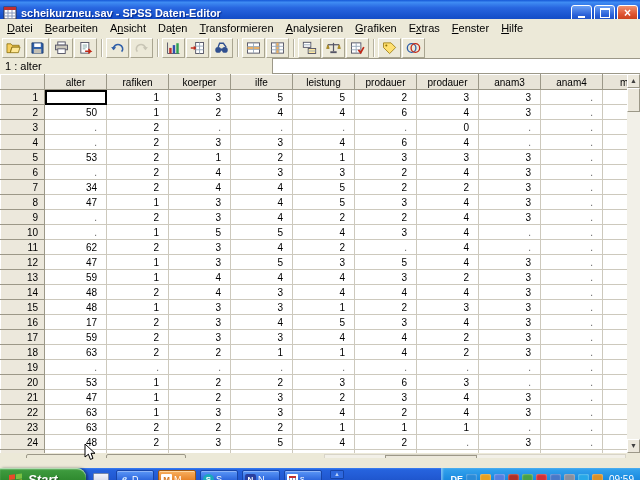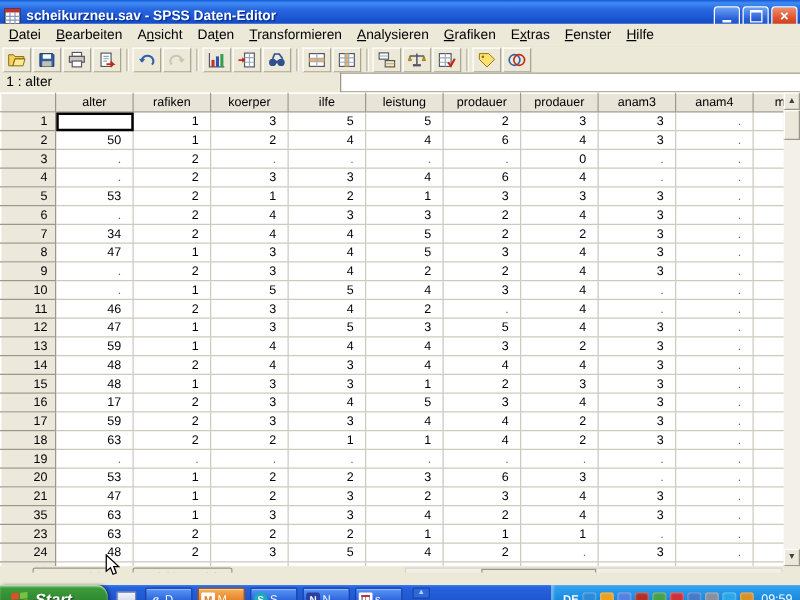--- a/index.html
+++ b/index.html
@@ -453,21 +453,21 @@
             <td>5</td>
             <td>4</td>
             <td>3</td>
             <td>4</td>
             <td class="missing">.</td>
             <td class="missing">.</td>
             <td class="missing">.</td>
           </tr>
           <tr>
             <th>11</th>
-            <td>46</td>
+            <td>62</td>
             <td>2</td>
             <td>3</td>
             <td>4</td>
             <td>2</td>
             <td class="missing">.</td>
             <td>4</td>
             <td class="missing">.</td>
             <td class="missing">.</td>
             <td class="missing">.</td>
           </tr>
@@ -595,21 +595,21 @@
             <td>2</td>
             <td>3</td>
             <td>2</td>
             <td>3</td>
             <td>4</td>
             <td>3</td>
             <td class="missing">.</td>
             <td class="missing">.</td>
           </tr>
           <tr>
-            <th>35</th>
+            <th>22</th>
             <td>63</td>
             <td>1</td>
             <td>3</td>
             <td>3</td>
             <td>4</td>
             <td>2</td>
             <td>4</td>
             <td>3</td>
             <td class="missing">.</td>
             <td class="missing">.</td>

